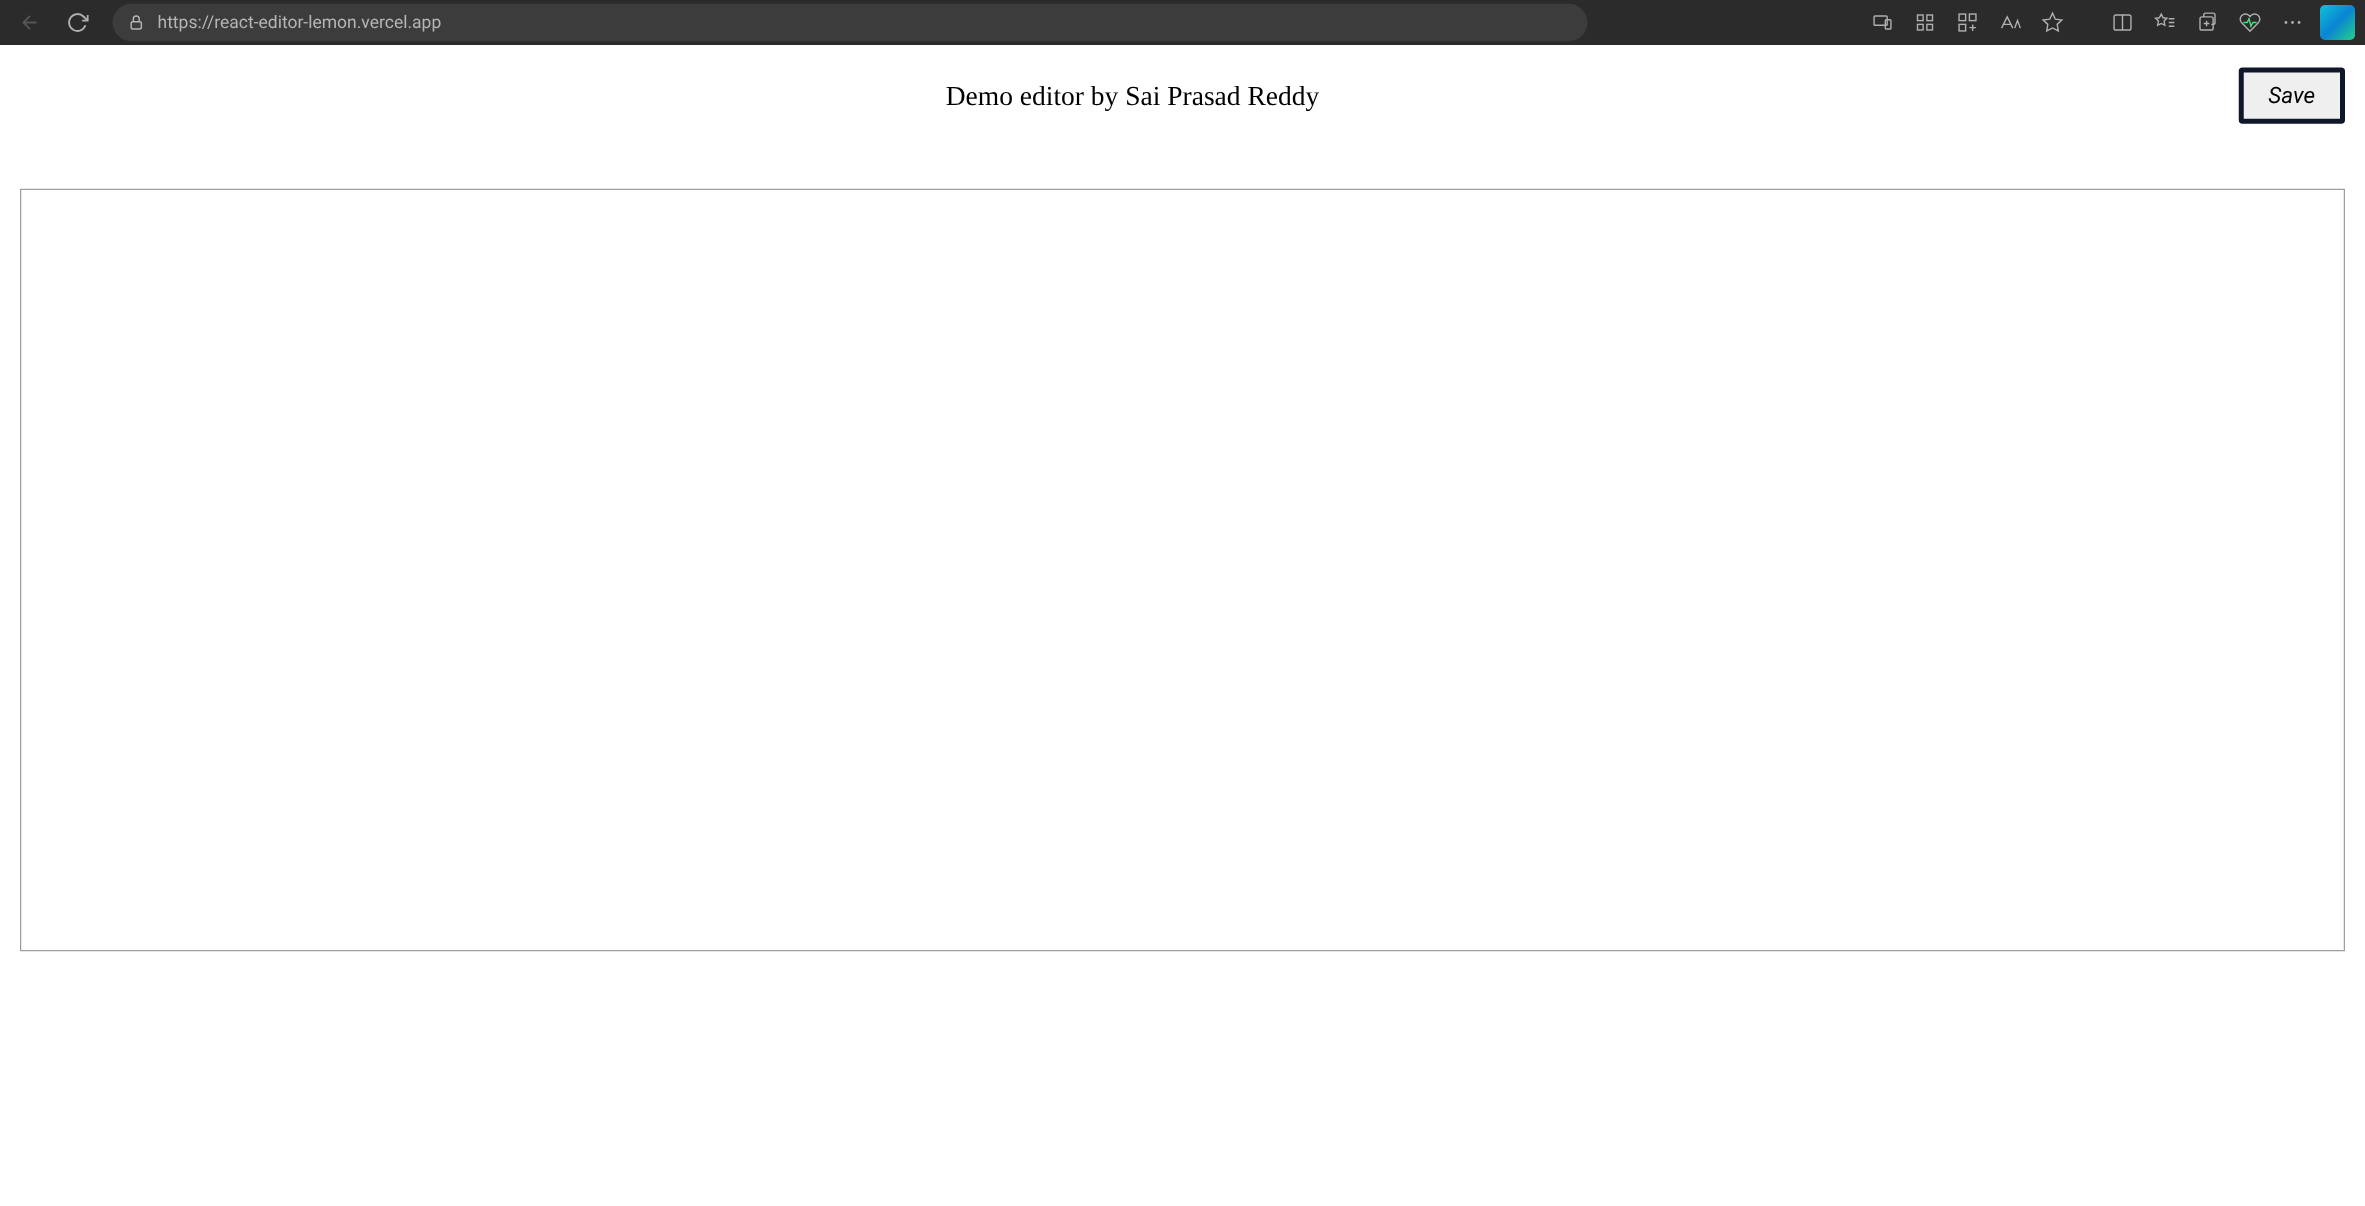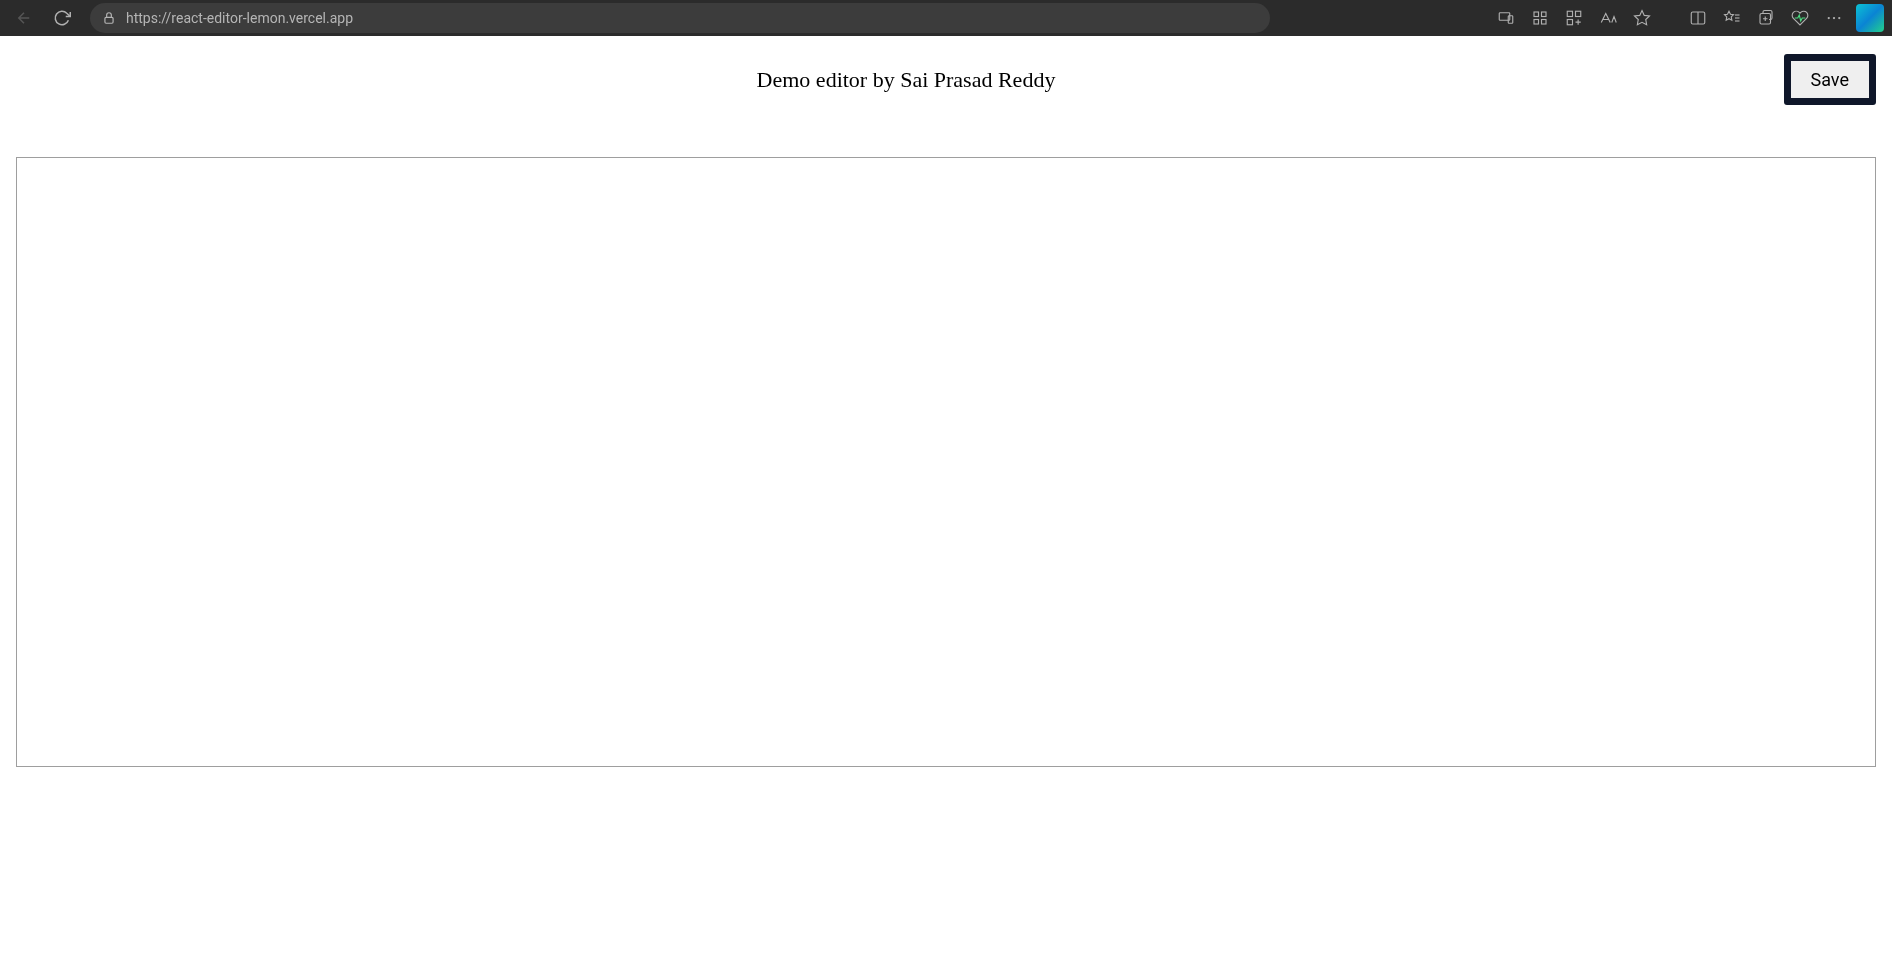--- a/index.html
+++ b/index.html
@@ -76,27 +76,28 @@
       font-size: 22px;
       color: #000000;
       position: absolute;
       left: 50%;
       transform: translateX(-50%);
       margin-left: -40px;
     }
     .save-btn {
       margin-left: auto;
       background: #efefef;
-      border: 7px solid #0f172a;
+      border: 4px solid #0f172a;
       border-radius: 3px;
       padding: 8px 20px;
       font-size: 18px;
       font-family: inherit;
       cursor: pointer;
       color: #000;
+      font-style: italic;
     }
     .editor-area {
       margin: 52px 16px 16px 16px;
       border: 1px solid #9e9e9e;
       height: 610px;
       background: #fff;
     }
     .svg-icon {
       width: 18px;
       height: 18px;

